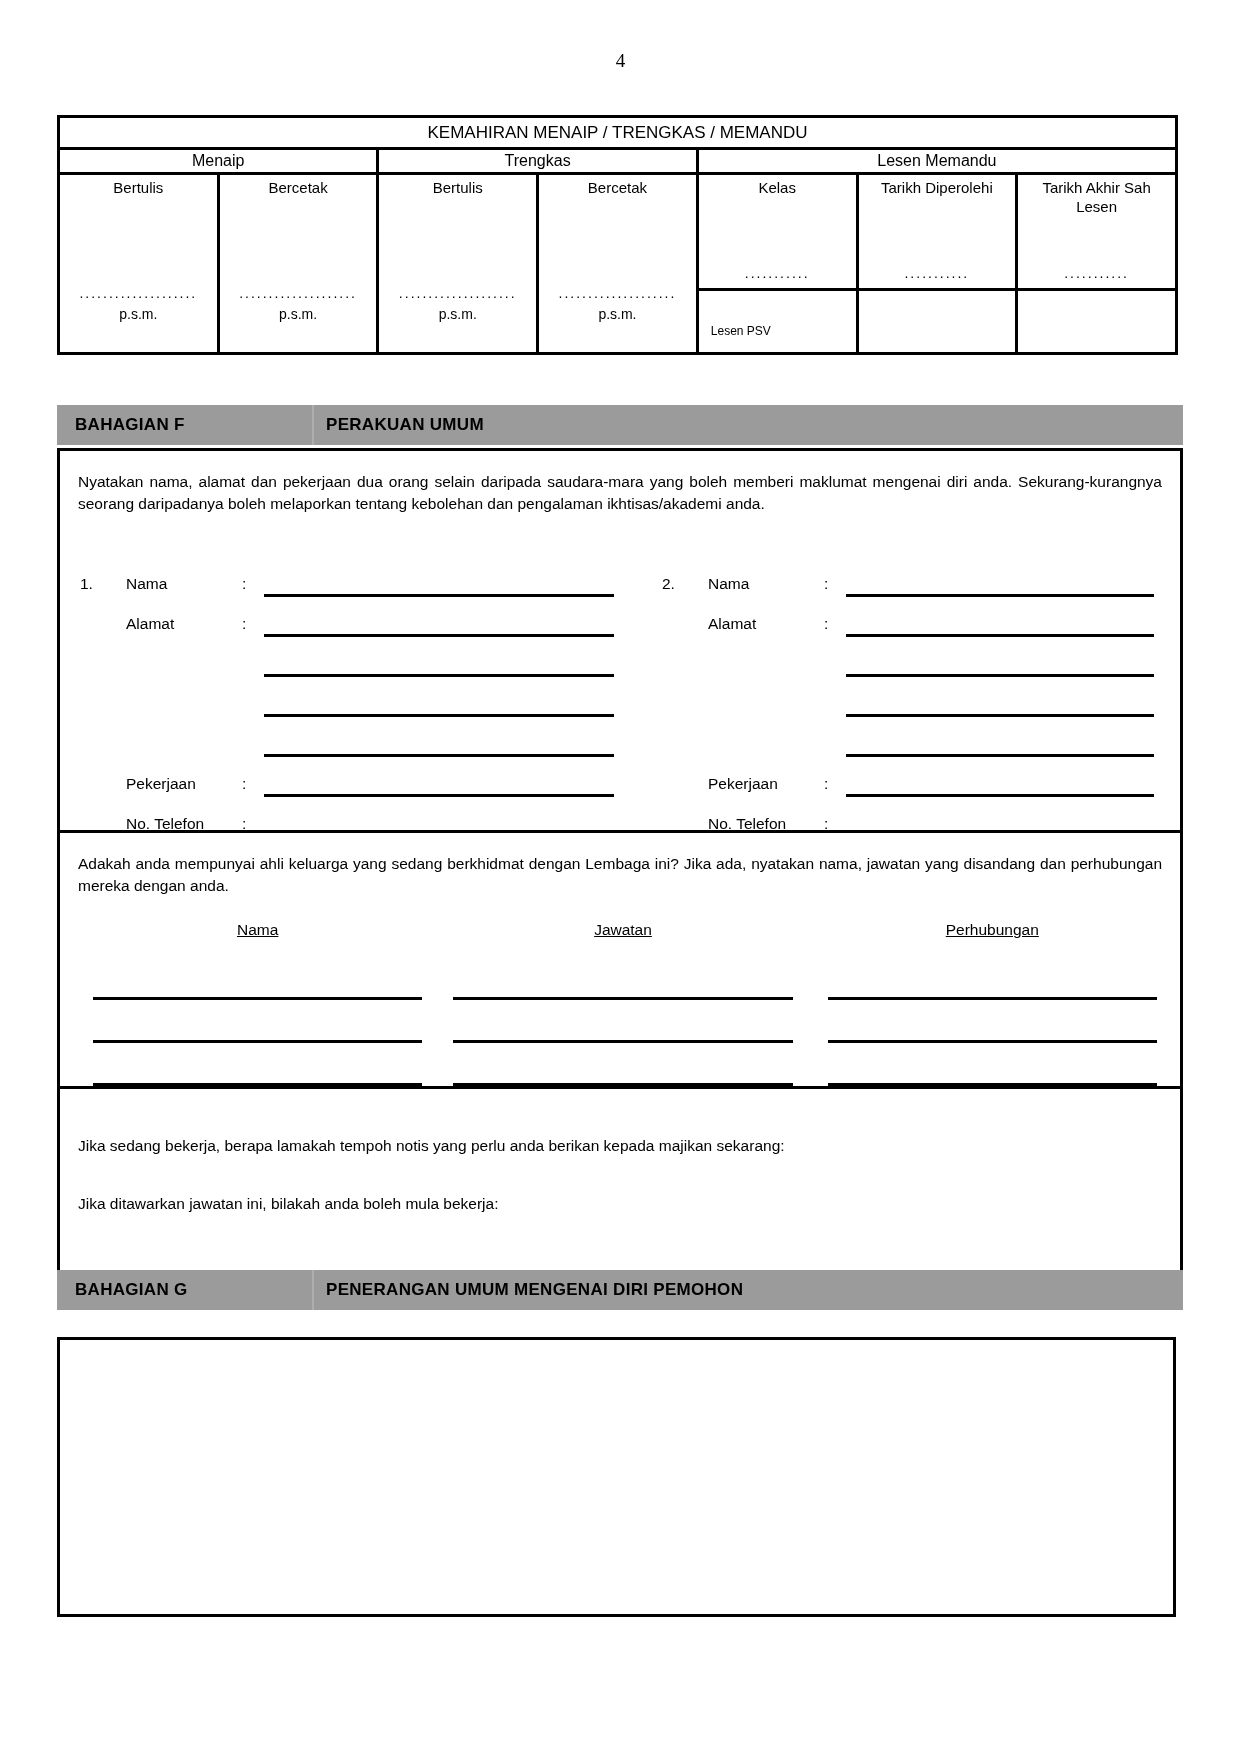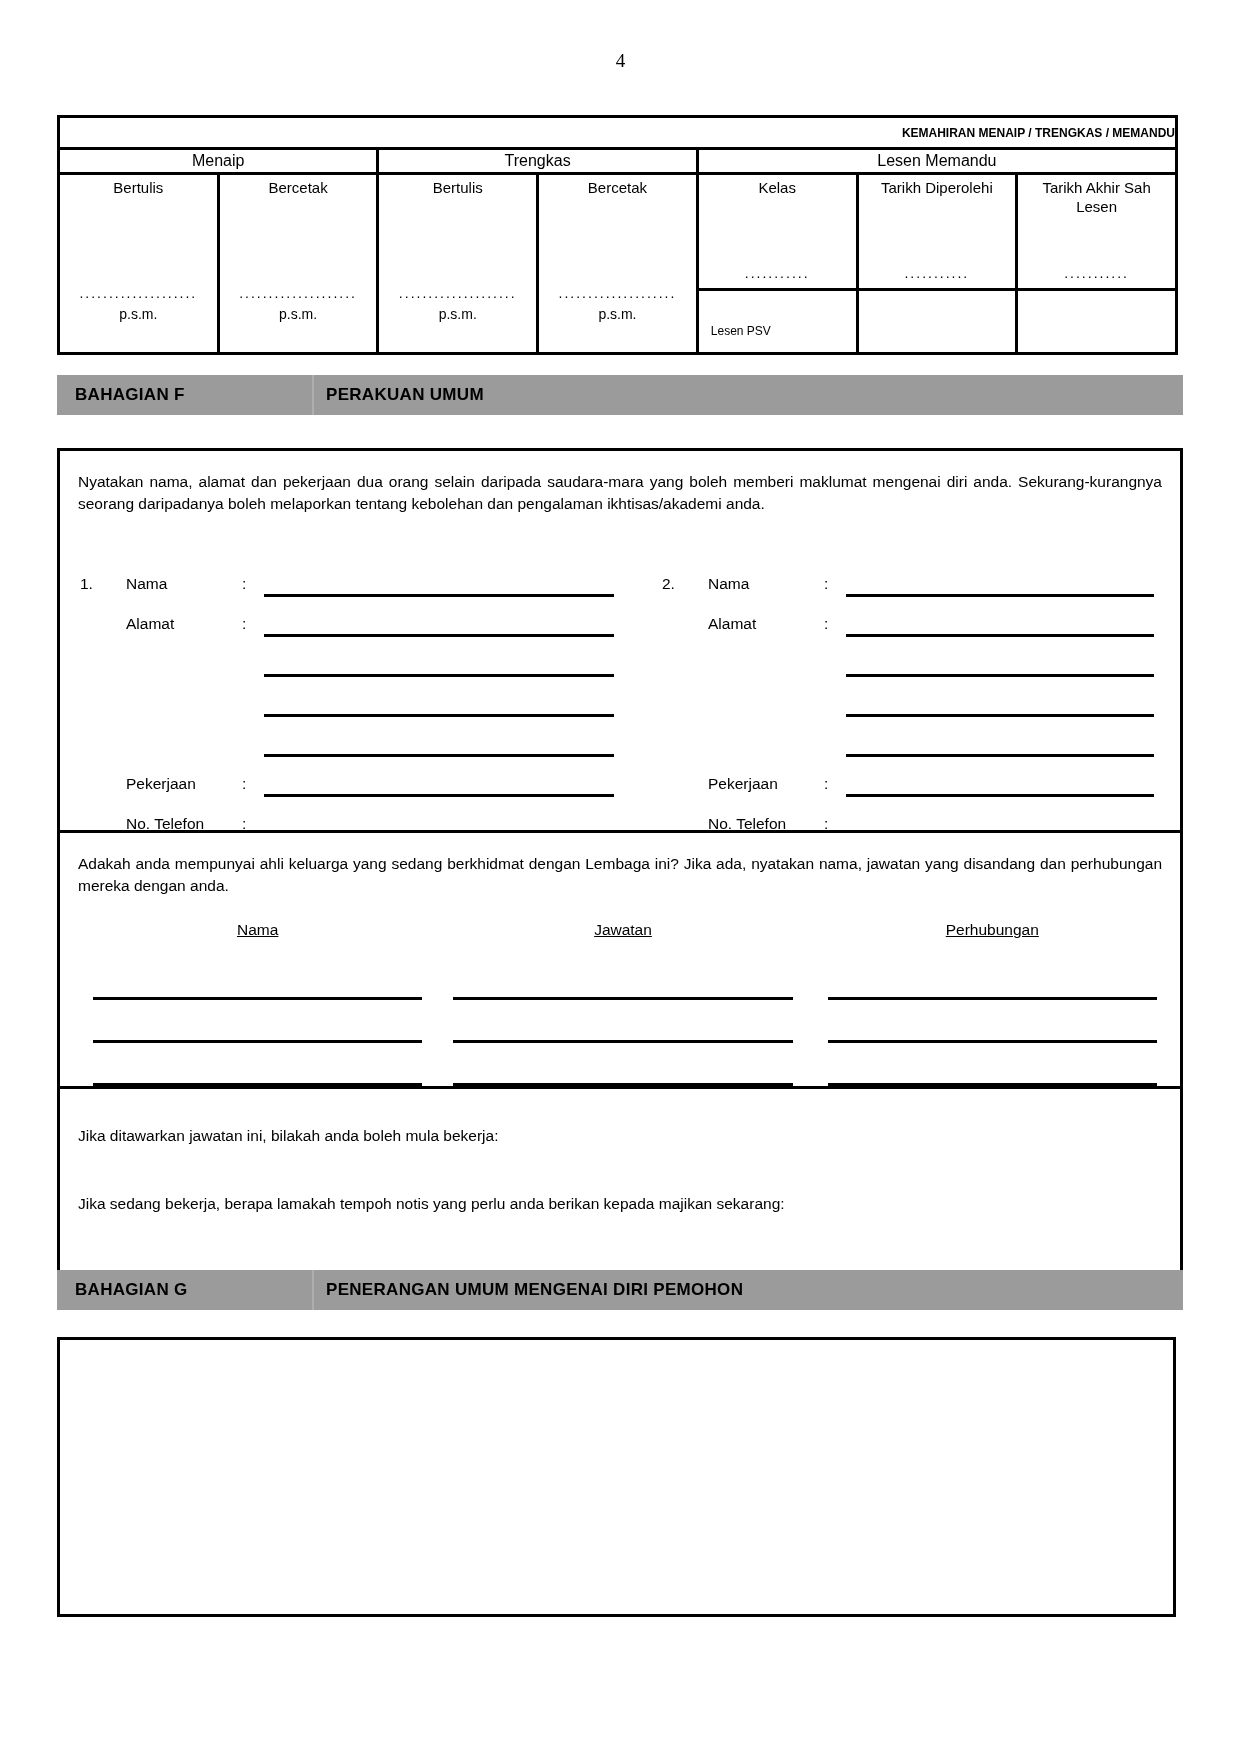--- a/index.html
+++ b/index.html
@@ -14,21 +14,21 @@
     text-align:center; font-family:"Liberation Serif", serif; font-size:19px;
   }
 
   
   .skills-table {
     position:absolute; left:57px; top:115px; width:1121px; height:237px;
     border-collapse:collapse; table-layout:fixed;
   }
   .skills-table td { border:3px solid #000; vertical-align:top; }
   .t-title td, td.t-title {
-    text-align:right; font-weight:bold; font-size:12px;
+    text-align:center; font-weight:normal; font-size:17px;
     height:32px; vertical-align:middle;
   }
   .t-groups td {
     text-align:center; font-weight:normal; font-size:16px;
     height:25px; vertical-align:middle;
   }
   .cell-inner { display:flex; flex-direction:column; align-items:center; height:100%; }
   .typing-cell { height:180px; }
   .typing-cell .cell-inner { padding:4px 4px 30px 4px; }
   .lic-cell { height:116px; }
@@ -38,21 +38,21 @@
   .dots { font-size:14px; letter-spacing:2px; white-space:nowrap; line-height:1; }
   .cell-unit { font-size:14px; margin-top:6px; }
   .psv-row td { height:64px; vertical-align:bottom; }
   .psv-cell { font-size:12px; padding:0 0 14px 12px; }
 
   
   .section-bar {
     position:absolute; left:57px; width:1126px; height:40px;
     background:#9b9b9b; display:flex; align-items:center;
   }
-  .bar-f { top:375px; }
+  .bar-f { top:405px; }
   .bar-g { top:1270px; }
   .bar-label {
     width:255px; padding-left:18px; font-weight:bold; font-size:17px;
     letter-spacing:0.3px; flex:0 0 auto;
   }
   .bar-divider { width:2px; height:100%; background:#aeaeae; flex:0 0 auto; }
   .bar-title { padding-left:12px; font-weight:bold; font-size:17px; letter-spacing:0.3px; }
 
   
   .box-f {
@@ -335,22 +335,22 @@
           <span class="fam-line c1"></span>
             <span class="fam-gap1"></span>
           <span class="fam-line c2"></span>
             <span class="fam-gap2"></span>
           <span class="fam-line c3"></span>
         </div>
       </div>
     </div>
 
     <div class="sec sec-3">
+      <div class="para q2">Jika sedang bekerja, berapa lamakah tempoh notis yang perlu anda berikan kepada majikan sekarang:</div>
       <div class="para q1">Jika ditawarkan jawatan ini, bilakah anda boleh mula bekerja:</div>
-      <div class="para q2">Jika sedang bekerja, berapa lamakah tempoh notis yang perlu anda berikan kepada majikan sekarang:</div>
     </div>
 
   </div>
 
   <div class="section-bar bar-g">
     <div class="bar-label">BAHAGIAN G</div>
     <div class="bar-divider"></div>
     <div class="bar-title">PENERANGAN UMUM  MENGENAI DIRI PEMOHON</div>
   </div>
 

